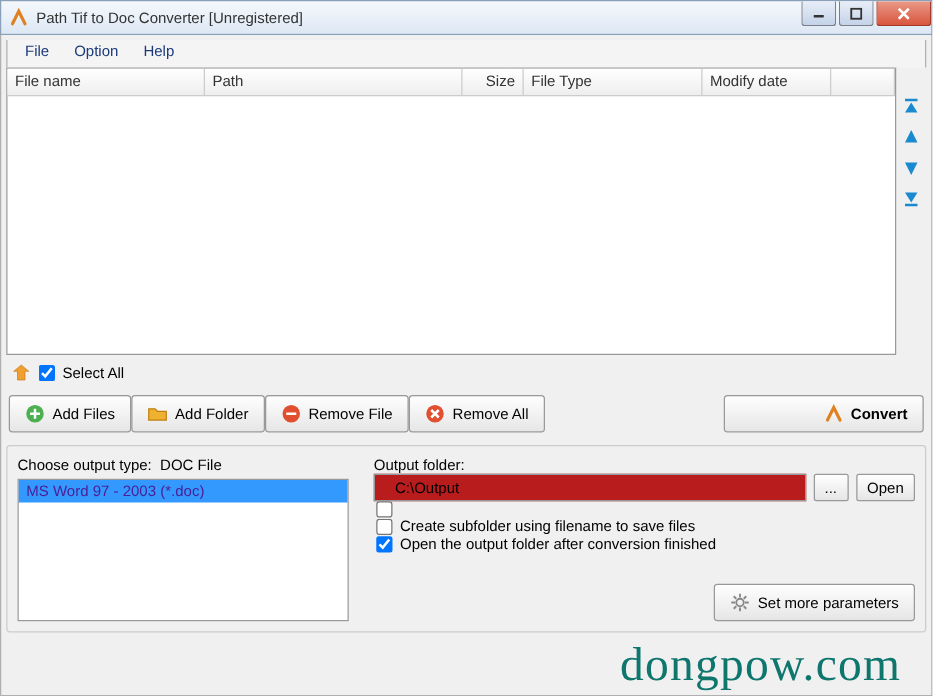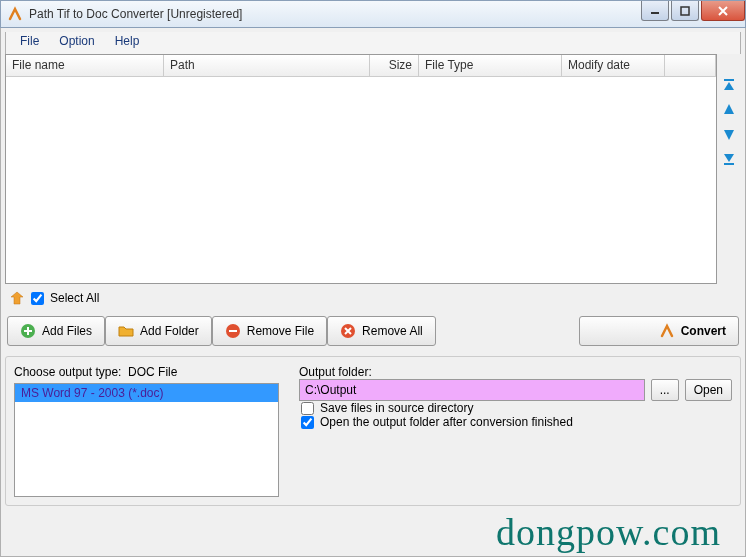--- a/index.html
+++ b/index.html
@@ -49,21 +49,21 @@
 
 
 .bottom-panel { border: 1px solid #ccc; border-radius: 3px; padding: 8px; background: #f0f0f0; display: flex; gap: 20px; height: 150px; }
 .out-type-col { width: 265px; display: flex; flex-direction: column; }
 .out-type-label { margin-bottom: 4px; }
 .type-list { flex: 1; border: 1px solid #999; background: #fff; }
 .type-item { background: #3399ff; color: #4c1d95; padding: 2px 6px; }
 
 .out-folder-col { flex: 1; display: flex; flex-direction: column; gap: 0; position: relative; }
 .folder-row { display: flex; gap: 6px; align-items: center; }
-.folder-input { flex: 1; height: 22px; padding: 2px 5px; border: 1px solid #999; background: #f0abfc; }
+.folder-input { flex: 1; height: 22px; padding: 2px 16px; border: 1px solid #999; background: #b91c1c; }
 .small-btn { height: 22px; padding: 0 8px; background: linear-gradient(to bottom, #fefefe, #e6e6e6); border: 1px solid #999; border-radius: 2px; cursor: default; }
 .check-row { display: flex; align-items: center; gap: 6px; padding-left: 2px; }
 .more-params { position: absolute; right: 0; bottom: 0; }
 
 
 .watermark { position: absolute; right: 24px; bottom: 2px; font-family: "Times New Roman", serif; font-size: 38px; color: #0f766e; letter-spacing: 1px; pointer-events: none; }
 
 input[type=checkbox] { width: 13px; height: 13px; }
 </style>
 </head>
@@ -208,23 +208,44 @@
 
     <div class="out-folder-col">
       <div>Output folder:</div>
       <div class="folder-row">
         <input class="folder-input" type="text" value="C:\Output" style="">
         <button class="small-btn">...</button>
         <button class="small-btn">Open</button>
       </div>
       <div class="check-row">
         <input type="checkbox" style="">
-        <span>Save files in source directory</span>
+      </div>
+      <div class="check-row">
+        <input type="checkbox" style="">
+        <span>Create subfolder using filename to save files</span>
       </div>
       <div class="check-row">
         <input type="checkbox" checked="" style="">
         <span>Open the output folder after conversion finished</span>
       </div>
+      <div class="btn more-params">
+        <span class="ico">
+            <svg width="16" height="16">
+              <circle cx="8" cy="8" r="3" fill="none" stroke="#888" stroke-width="1.5"></circle>
+              <g stroke="#888" stroke-width="1.5">
+                <line x1="8" y1="1" x2="8" y2="4"></line>
+                <line x1="8" y1="12" x2="8" y2="15"></line>
+                <line x1="1" y1="8" x2="4" y2="8"></line>
+                <line x1="12" y1="8" x2="15" y2="8"></line>
+                <line x1="3" y1="3" x2="5" y2="5"></line>
+                <line x1="11" y1="11" x2="13" y2="13"></line>
+                <line x1="3" y1="13" x2="5" y2="11"></line>
+                <line x1="11" y1="5" x2="13" y2="3"></line>
+              </g>
+            </svg>
+          </span>
+        <span>Set more parameters</span>
+      </div>
     </div>
   </div>
 
   <div class="watermark">dongpow.com</div>
 </div>
 
 </body></html>

